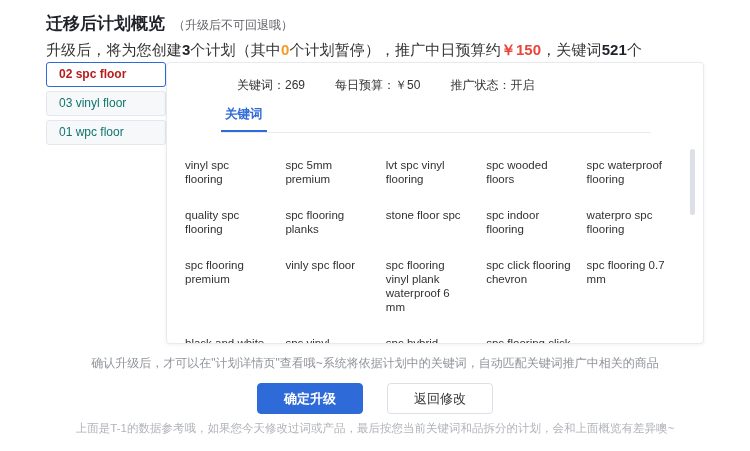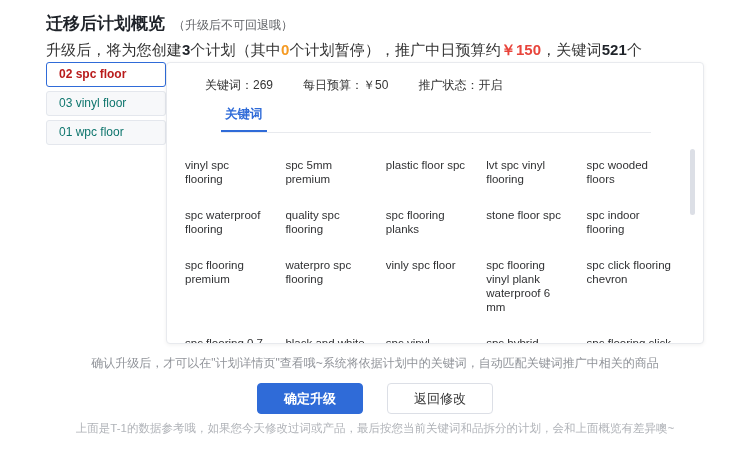--- a/index.html
+++ b/index.html
@@ -117,21 +117,21 @@
     box-sizing: border-box;
     background: #ffffff;
     border: 1px solid #e8eaee;
     border-radius: 4px;
     box-shadow: 0 1px 4px rgba(0,0,0,0.06);
     overflow: hidden;
   }
   .panel-stats {
     display: flex;
     align-items: center;
-    padding: 14px 0 0 38px;
+    padding: 14px 0 0 70px;
     font-size: 12px;
     color: #333333;
   }
   .panel-stats .stat {
     margin-right: 30px;
     white-space: nowrap;
   }
   .panel-tabs {
     margin: 12px 0 0 54px;
     display: flex;
@@ -268,32 +268,31 @@
       </div>
 
       <div class="panel-tabs">
         <div class="tab">关键词</div>
       </div>
 
       <div class="kw-scroll">
         <div class="kw-grid">
           <div class="kw-cell">vinyl spc flooring</div>
           <div class="kw-cell">spc 5mm premium</div>
-          <div class="kw-cell">plastic floor spc</div>
           <div class="kw-cell">lvt spc vinyl flooring</div>
           <div class="kw-cell">spc wooded floors</div>
 
           <div class="kw-cell">spc waterproof flooring</div>
           <div class="kw-cell">quality spc flooring</div>
           <div class="kw-cell">spc flooring planks</div>
           <div class="kw-cell">stone floor spc</div>
           <div class="kw-cell">spc indoor flooring</div>
 
+          <div class="kw-cell">waterpro spc flooring</div>
           <div class="kw-cell">spc flooring premium</div>
-          <div class="kw-cell">waterpro spc flooring</div>
           <div class="kw-cell">vinly spc floor</div>
           <div class="kw-cell">spc flooring vinyl plank waterproof 6 mm</div>
           <div class="kw-cell">spc click flooring chevron</div>
 
           <div class="kw-cell">spc flooring 0.7 mm</div>
           <div class="kw-cell">black and white floors spc</div>
           <div class="kw-cell">spc vinyl flooring plank</div>
           <div class="kw-cell">spc hybrid flooring</div>
           <div class="kw-cell">spc flooring click 6mm</div>
 

